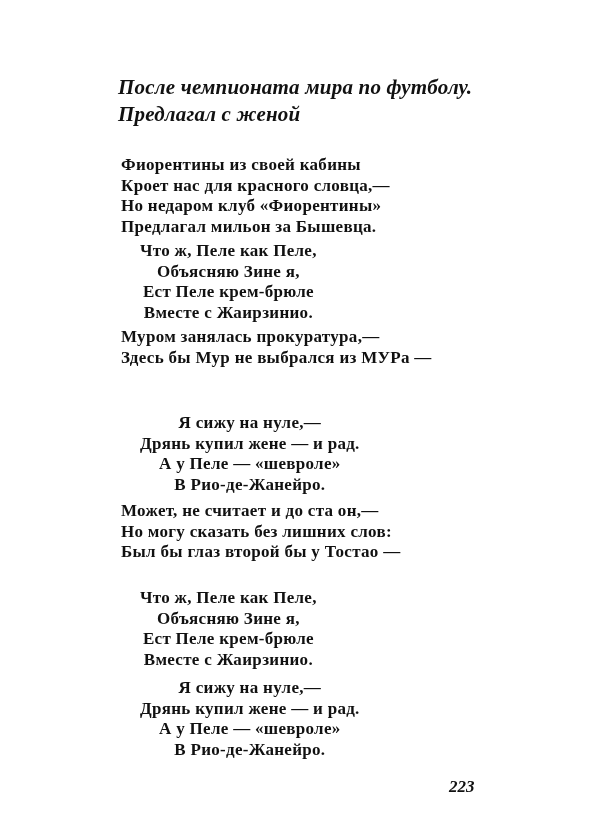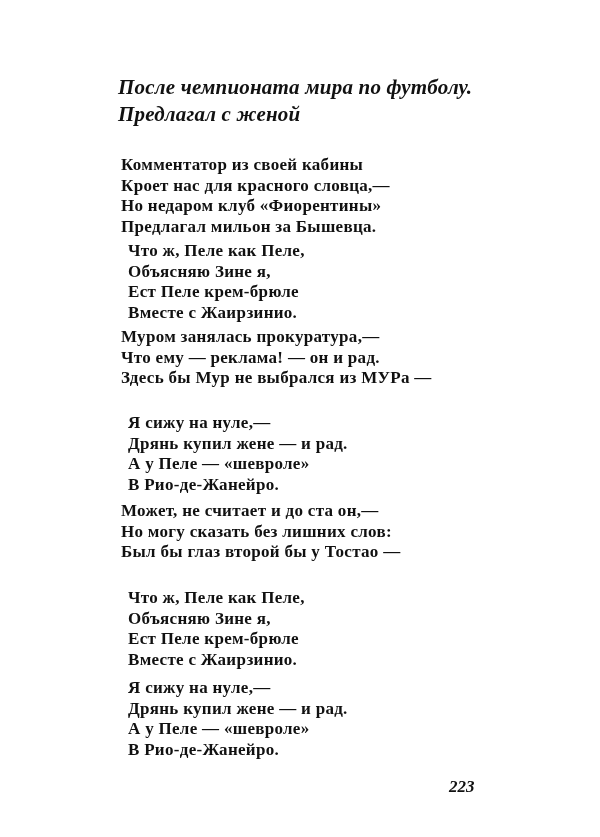--- a/index.html
+++ b/index.html
@@ -2,48 +2,47 @@
 <html><head>
   <meta charset="utf-8">
   <style>
     html, body { margin: 0; padding: 0; background: #ffffff; }
     body { width: 600px; height: 837px; position: relative; overflow: hidden; font-family: "Liberation Serif", "DejaVu Serif", serif; color: #111; }
     .title { position: absolute; left: 118px; top: 74px; font-style: italic; font-weight: bold; font-size: 21px; line-height: 27px; letter-spacing: 0.2px; }
     .title div { white-space: nowrap; }
     .stanza { position: absolute; font-weight: bold; font-size: 17px; line-height: 20.5px; letter-spacing: 0.3px; }
     .stanza div { white-space: nowrap; }
     .s-main { left: 121px; }
-    .s-ref { left: 128px; }
+    .s-ref { left: 140px; text-align: center; }
     .page-num { position: absolute; left: 441px; top: 777px; font-style: italic; font-weight: bold; font-size: 17px; margin-left: 8px; }
   </style>
 </head>
 <body>
 
 <div class="title">
   <div>После чемпионата мира по футболу.</div>
   <div>Предлагал с женой</div>
 </div>
 
 <div class="stanza s-main" style="top:155px">
-  <div>Комментатор из своей кабины</div>
+  <div>Фиорентины из своей кабины</div>
   <div>Кроет нас для красного словца,—</div>
   <div>Но недаром клуб «Фиорентины»</div>
   <div>Предлагал мильон за Бышевца.</div>
 </div>
 
 <div class="stanza s-ref" style="top:241px">
   <div>Что ж, Пеле как Пеле,</div>
   <div>Объясняю Зине я,</div>
   <div>Ест Пеле крем-брюле</div>
   <div>Вместе с Жаирзинио.</div>
 </div>
 
 <div class="stanza s-main" style="top:327px">
   <div>Муром занялась прокуратура,—</div>
-  <div>Что ему — реклама! — он и рад.</div>
   <div>Здесь бы Мур не выбрался из МУРа —</div>
 </div>
 
 <div class="stanza s-ref" style="top:413px">
   <div>Я сижу на нуле,—</div>
   <div>Дрянь купил жене — и рад.</div>
   <div>А у Пеле — «шевроле»</div>
   <div>В Рио-де-Жанейро.</div>
 </div>
 

